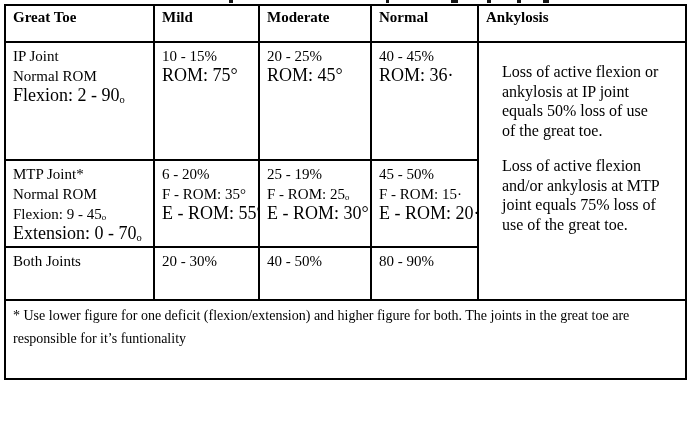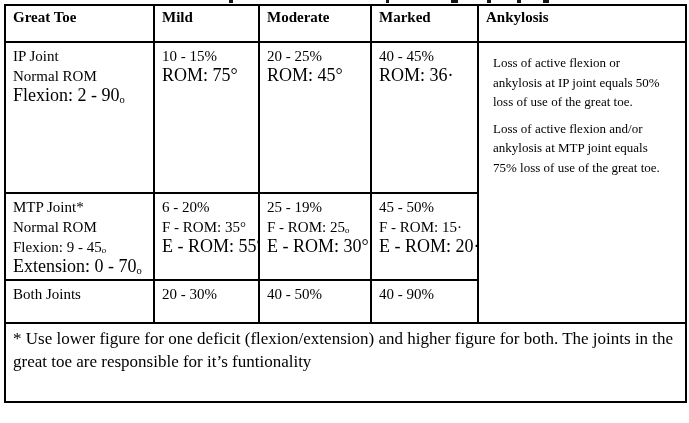--- a/index.html
+++ b/index.html
@@ -34,22 +34,22 @@
     border: 2px solid #000;
     vertical-align: top;
     text-align: left;
     padding: 3px 6px 3px 7px;
     overflow: hidden;
   }
   th.hdr { font-size: 15px; font-weight: bold; padding-top: 4px; }
   .lg { font-size: 15px; line-height: 20px; white-space: nowrap; }
   .sm { font-size: 18px; line-height: 19px; white-space: nowrap; }
   td.ankylosis { padding: 4px 4px 4px 8px; }
-  td.ankylosis p { margin: 7px; font-size: 13px; line-height: 19.5px; }
-  td.footnote { font-size: 17px; line-height: 23px; padding: 3px 8px; margin-top: 9px; }
+  td.ankylosis p { margin: 16px; font-size: 16px; line-height: 19.5px; }
+  td.footnote { font-size: 14px; line-height: 23px; padding: 3px 8px; margin-top: 9px; }
 </style>
 </head>
 <body>
 
 <div class="page">
 
   <div class="top-fragment">
     <i style="left:229px;width:4px;"></i>
     <i style="left:386px;width:3px;"></i>
     <i style="left:451px;width:7px;"></i>
@@ -65,25 +65,25 @@
       <col style="width:112px">
       <col style="width:107px">
       <col style="width:208px">
     </colgroup>
 
     <tbody>
         <tr style="height:37px;">
       <th class="hdr">Great Toe</th>
       <th class="hdr">Mild</th>
       <th class="hdr">Moderate</th>
-      <th class="hdr">Marked</th>
+      <th class="hdr">Normal</th>
       <th class="hdr">Ankylosis</th>
     </tr>
 
-    <tr style="height:151px;">
+    <tr style="height:118px;">
       <td>
         <div class="lg">IP Joint</div>
         <div class="lg">Normal ROM</div>
         <div class="sm">Flexion: 2 - 90ₒ</div>
       </td>
       <td>
         <div class="lg">10 - 15%</div>
         <div class="sm">ROM: 75°</div>
       </td>
       <td>
@@ -117,32 +117,32 @@
         <div class="lg">F - ROM: 25ₒ</div>
         <div class="sm">E - ROM: 30°</div>
       </td>
       <td>
         <div class="lg">45 - 50%</div>
         <div class="lg">F - ROM: 15·</div>
         <div class="sm">E - ROM: 20·</div>
       </td>
     </tr>
 
-    <tr style="height:43px;">
+    <tr style="height:53px;">
       <td>
         <div class="lg">Both Joints</div>
       </td>
       <td>
         <div class="lg">20 - 30%</div>
       </td>
       <td>
         <div class="lg">40 - 50%</div>
       </td>
       <td>
-        <div class="lg">40 - 90%</div>
+        <div class="lg">80 - 90%</div>
       </td>
     </tr>
 
     <tr style="height:79px;">
       <td class="footnote" colspan="5">* Use lower figure for one deficit (flexion/extension) and higher figure for both. The joints in the great toe are responsible for it’s funtionality</td>
     </tr>
   </tbody>
     </table>
 
 </div>

